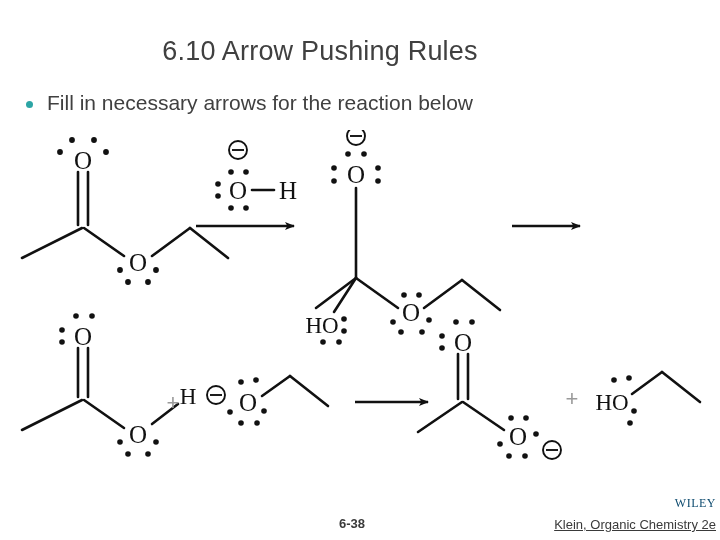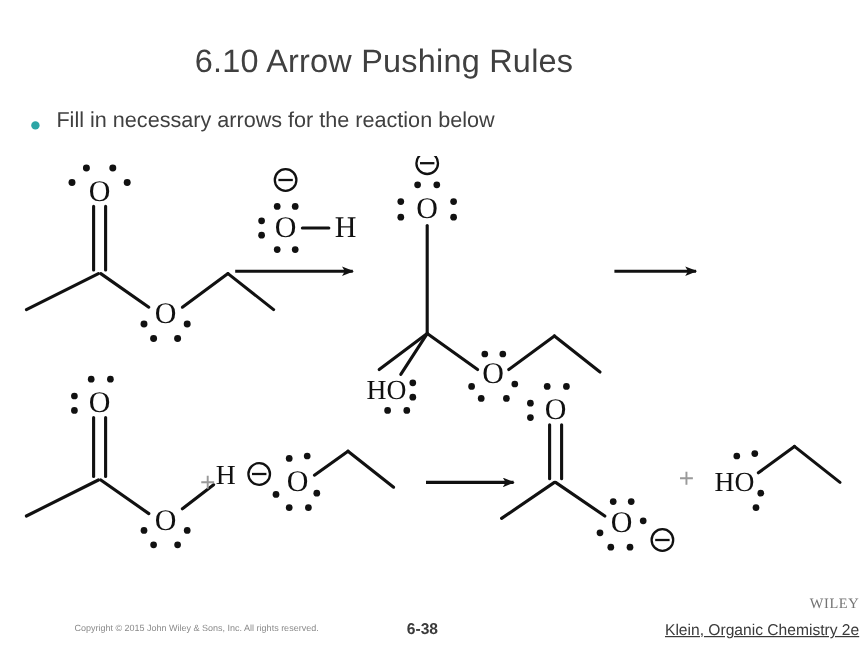--- a/index.html
+++ b/index.html
@@ -27,42 +27,42 @@
   .bullet-row{
     position:absolute;left:26px;top:90px;width:660px;
     display:flex;align-items:flex-start;gap:14px;
   }
   .bullet-dot{
     width:7px;height:7px;border-radius:50%;
     background:#2CA5A5;
     margin-top:11px;flex:0 0 auto;
   }
   .bullet-text{
-    font-size:18px;font-weight:400;color:#404040;line-height:1.2;text-align:right;
+    font-size:21px;font-weight:400;color:#404040;line-height:1.2;text-align:right;
   }
 
   
   .chem-canvas{position:absolute;left:0;top:130px;width:720px;height:360px;}
   .chem-canvas svg{display:block;}
 
   
   .footer{position:absolute;left:0;bottom:0;width:720px;height:54px;}
   .copyright{
     position:absolute;left:62px;bottom:12px;
     font-size:7.5px;color:#8a8a8a;white-space:nowrap;
     font-family:"Liberation Sans", sans-serif;
   }
   .page-num{
     position:absolute;left:339px;bottom:9px;
     font-size:13px;font-weight:bold;color:#3a3a3a;
   }
   .wiley-logo{
     position:absolute;right:4px;bottom:28px;
     font-family:"Liberation Serif", serif;
-    font-size:17px;color:#737373;
+    font-size:17px;color:#0c4a6e;
     letter-spacing:.5px;
     font-variant:small-caps;
     text-transform:lowercase;
     margin-top:24px;
   }
   .wiley-logo::first-letter{font-size:17px;}
   .attribution{
     position:absolute;right:4px;bottom:8px;
     font-size:13px;color:#3a3a3a;white-space:nowrap;text-decoration:underline;
   }
@@ -264,19 +264,18 @@
       <circle class="lp" cx="614" cy="250" r="2.8"></circle>
       <circle class="lp" cx="629" cy="248" r="2.8"></circle>
       <circle class="lp" cx="634" cy="281" r="2.8"></circle>
       <circle class="lp" cx="630" cy="293" r="2.8"></circle>
     </g>
 
   </svg>
   </div>
 
   <div class="footer">
-    <div class="copyright">Copyright © 2015 John Wiley &amp; Sons, Inc. All rights reserved.</div>
     <div class="page-num">6-38</div>
     <div class="wiley-logo">Wiley</div>
     <div class="attribution">Klein, Organic Chemistry 2e</div>
   </div>
 
 </div>
 
 </body></html>

